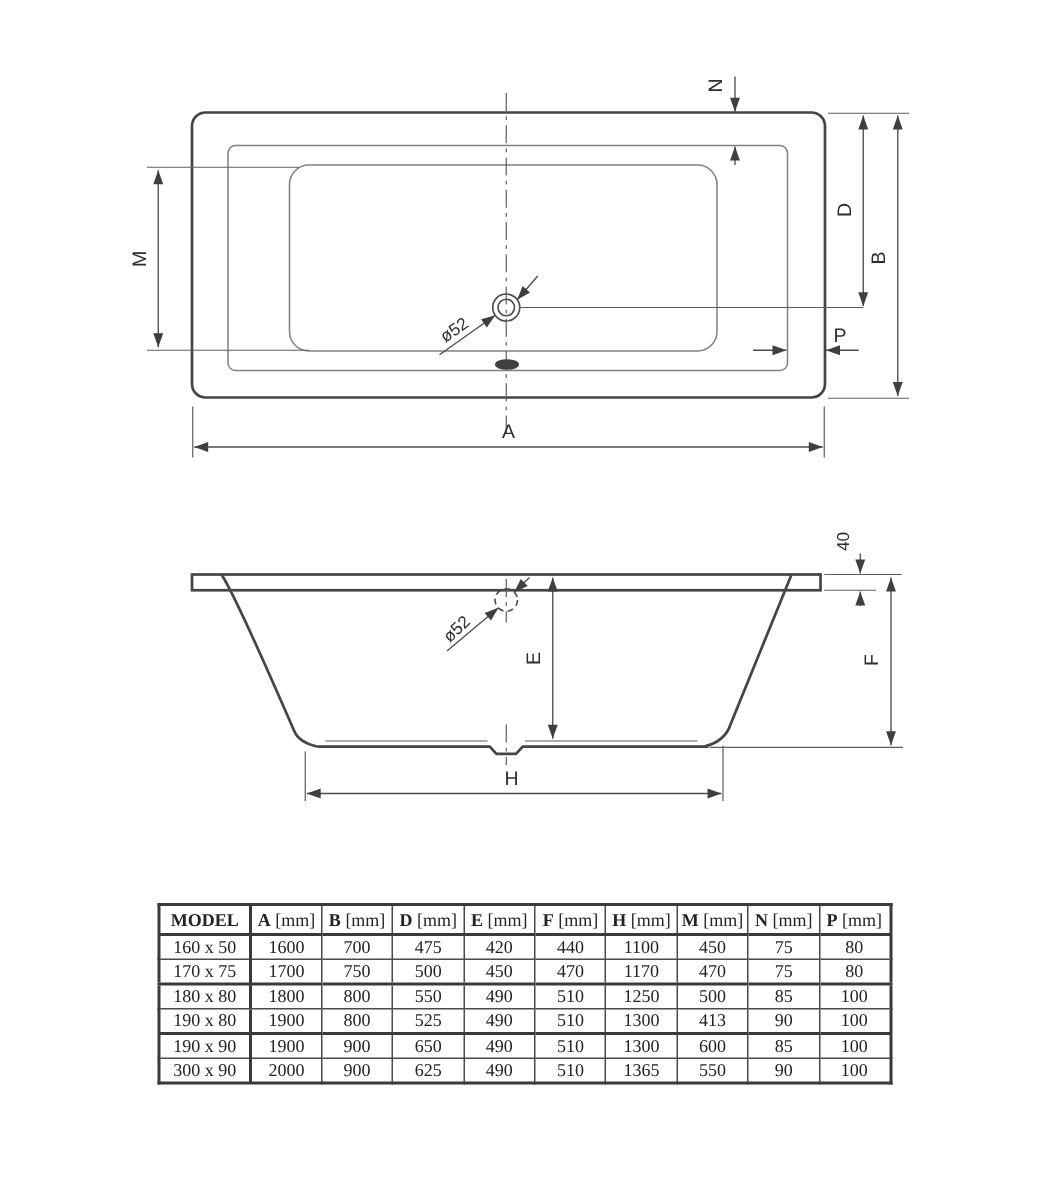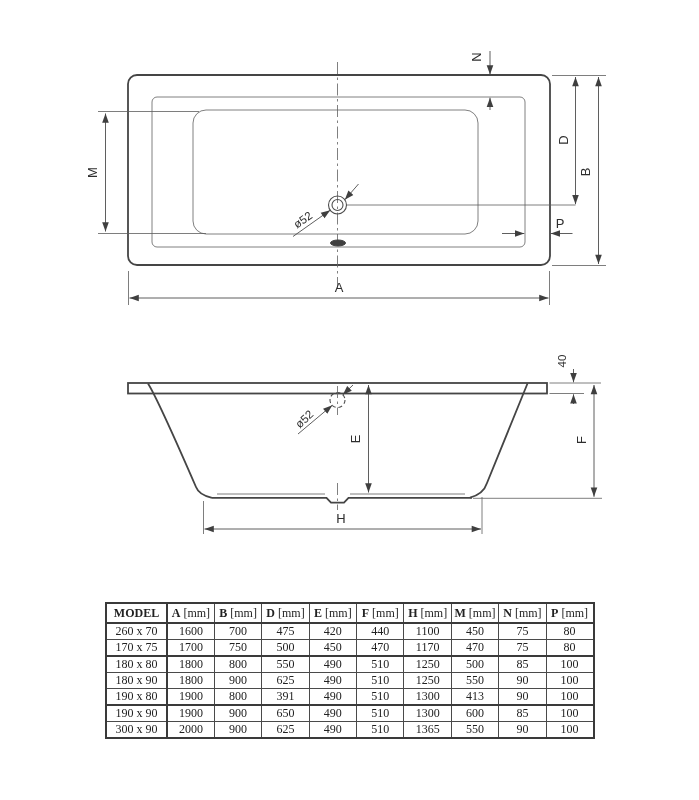--- a/index.html
+++ b/index.html
@@ -174,21 +174,21 @@
             <th><span class="hk">E</span><span class="hu"> [mm]</span></th>
             <th><span class="hk">F</span><span class="hu"> [mm]</span></th>
             <th><span class="hk">H</span><span class="hu"> [mm]</span></th>
             <th><span class="hk">M</span><span class="hu"> [mm]</span></th>
             <th><span class="hk">N</span><span class="hu"> [mm]</span></th>
             <th><span class="hk">P</span><span class="hu"> [mm]</span></th>
           </tr>
         </thead>
       <tbody id="spec-body">
           <tr>
-            <td>260 x 70</td>
+            <td>160 x 50</td>
             <td>1600</td>
             <td>700</td>
             <td>475</td>
             <td>420</td>
             <td>440</td>
             <td>1100</td>
             <td>450</td>
             <td>75</td>
             <td>80</td>
           </tr>
@@ -209,37 +209,25 @@
             <td>1800</td>
             <td>800</td>
             <td>550</td>
             <td>490</td>
             <td>510</td>
             <td>1250</td>
             <td>500</td>
             <td>85</td>
             <td>100</td>
           </tr>
-          <tr>
-            <td>180 x 90</td>
-            <td>1800</td>
-            <td>900</td>
-            <td>625</td>
-            <td>490</td>
-            <td>510</td>
-            <td>1250</td>
-            <td>550</td>
-            <td>90</td>
-            <td>100</td>
-          </tr>
           <tr class="group-end">
             <td>190 x 80</td>
             <td>1900</td>
             <td>800</td>
-            <td>391</td>
+            <td>525</td>
             <td>490</td>
             <td>510</td>
             <td>1300</td>
             <td>413</td>
             <td>90</td>
             <td>100</td>
           </tr>
           <tr>
             <td>190 x 90</td>
             <td>1900</td>

